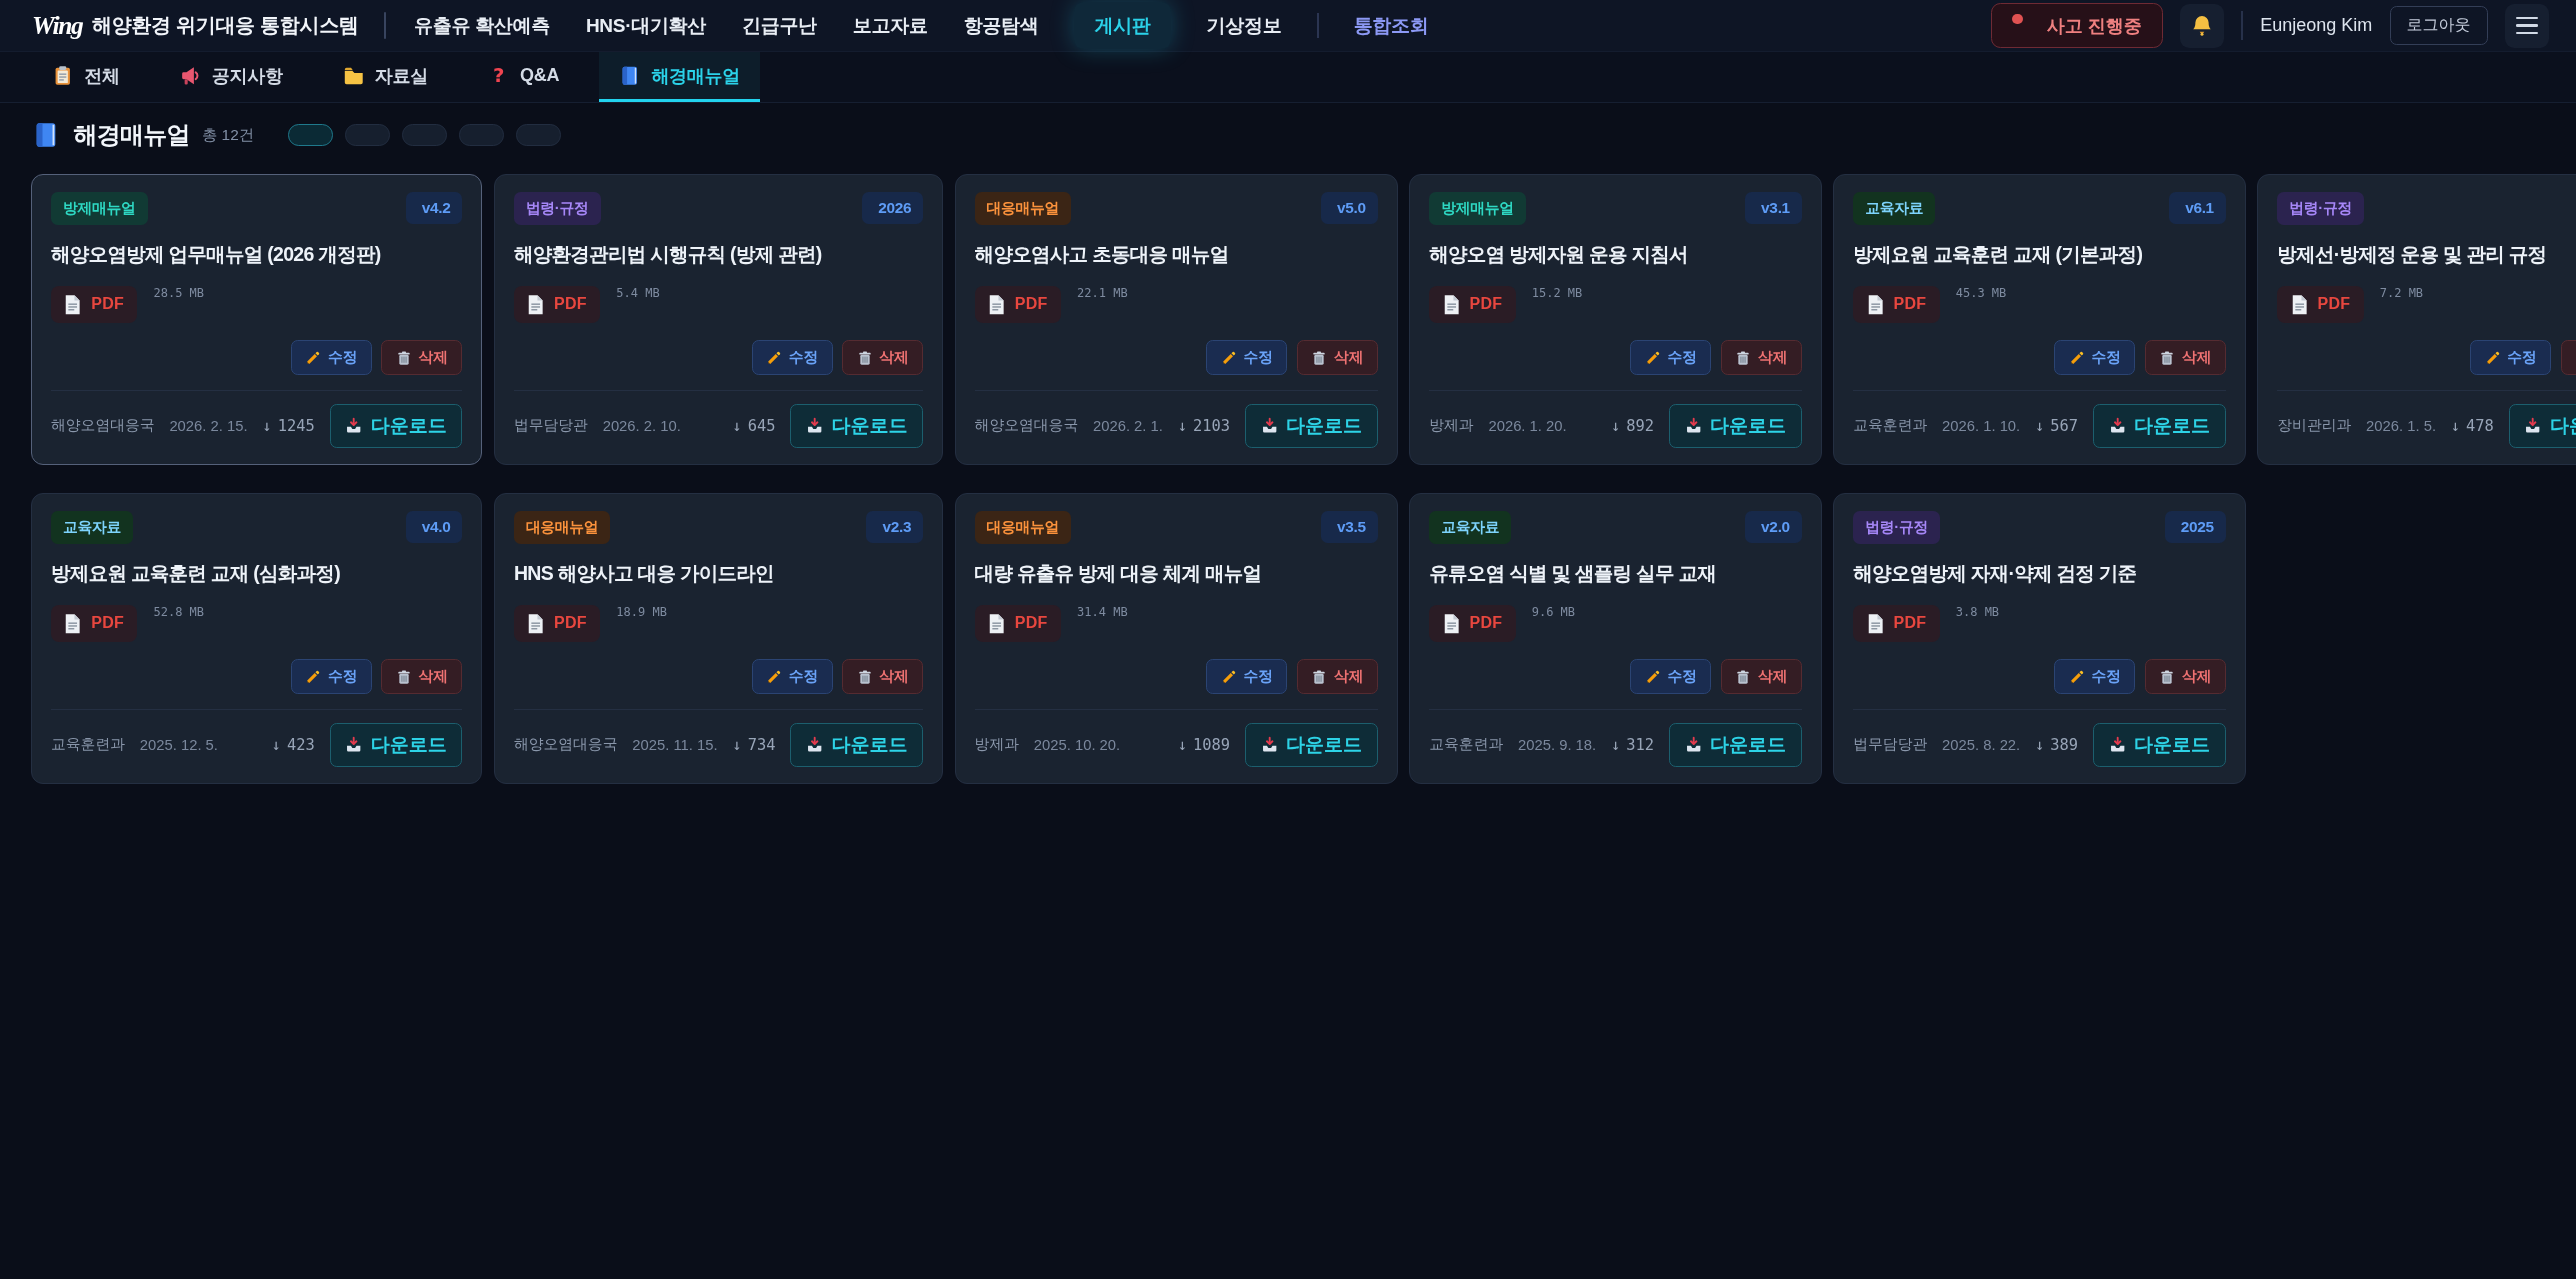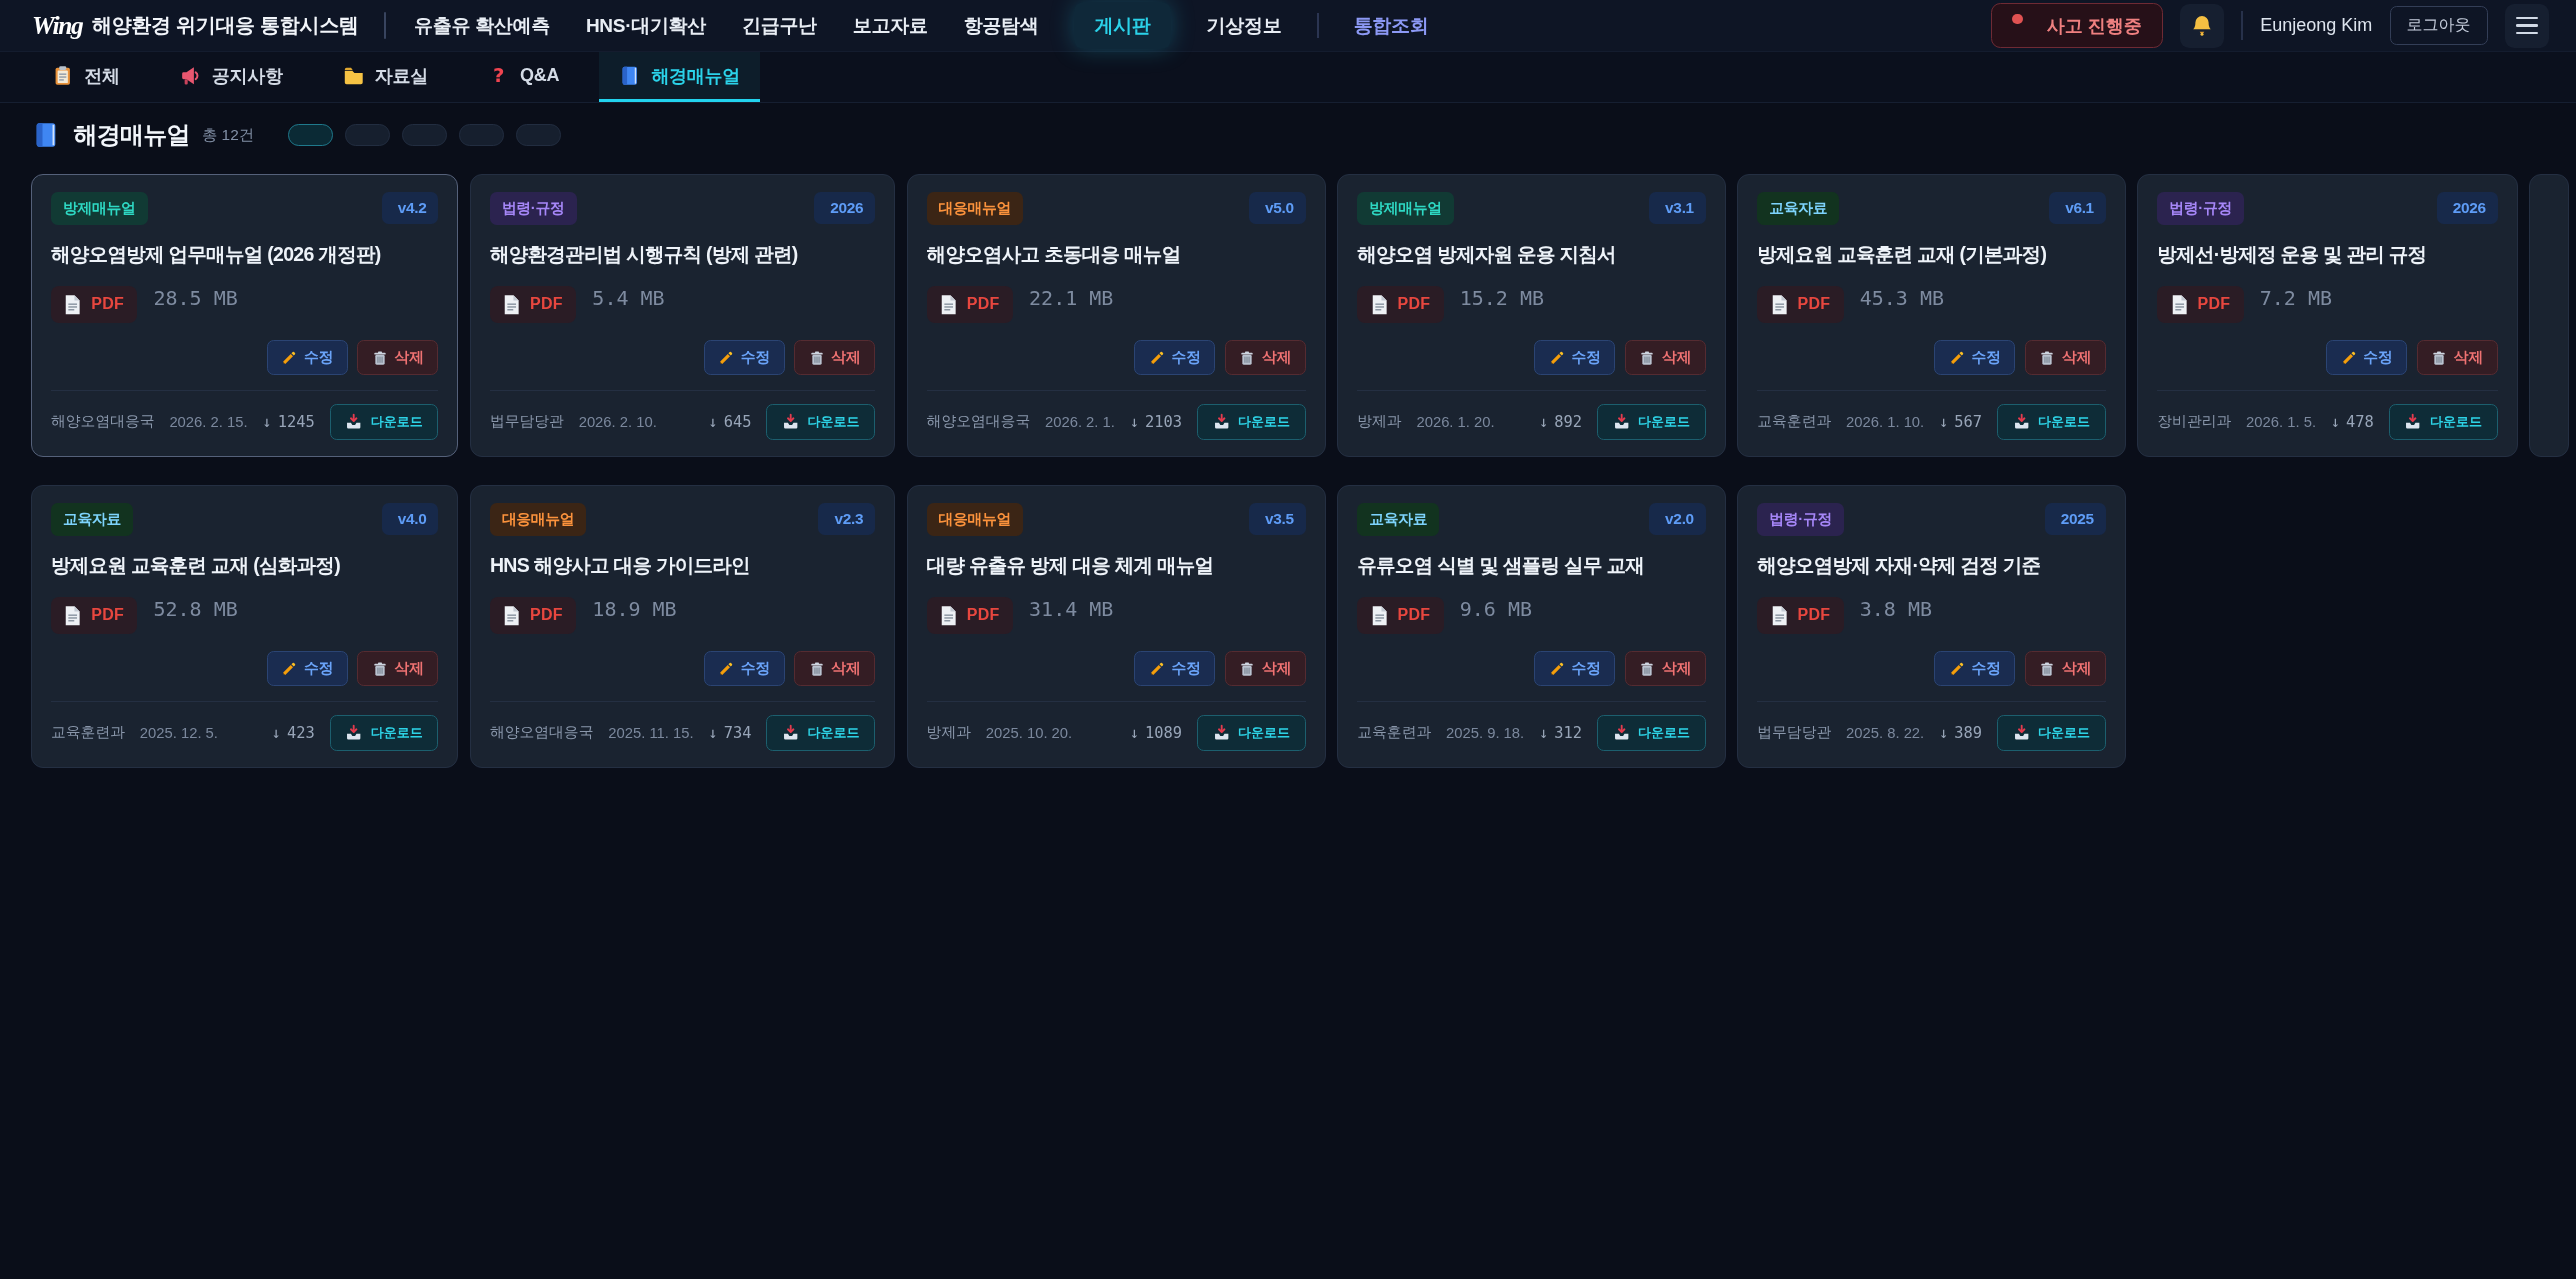--- a/index.html
+++ b/index.html
@@ -82,35 +82,35 @@
   .card[data-cat="response"]   .cat { color:#fb923c; background:#3b2515; }
   .card[data-cat="education"]  .cat { color:#7dd3fc; background:#12331f; }
   .card[data-cat="law"]        .cat { color:#a687f8; background:#2b234f; }
   .ver { color:#5e9cf6; background:#17294a; font-size:15.4px;padding-left:16px; }
   .card-title { font-size:19.5px; font-weight:800; color:#eef3f9; margin-top:17.4px; letter-spacing:-0.7px;
     line-height:1.25; white-space:nowrap; overflow:hidden; }
   .file-row { display:flex; align-items:flex-start; gap:16px; margin-top:19px; }
   .pdf-chip { display:flex; align-items:center; gap:9.4px; background:#2a1c25; border-radius:8px; padding:8px 13.4px; }
   .pdf-chip svg { width:17.4px; height:21.5px; }
   .pdf-label { color:#e8473f; font-weight:800; font-size:16px; letter-spacing:0.3px; }
-  .file-size { font-family:"DejaVu Sans Mono","Liberation Mono",monospace; font-size:20px; color:#7e8ba0; }
+  .file-size { font-family:"DejaVu Sans Mono","Liberation Mono",monospace; font-size:12px; color:#7e8ba0; }
   .actions { display:flex; justify-content:flex-end; gap:9.4px; margin-top:auto; padding-top:17.4px; }
   .act-btn { display:flex; align-items:center; gap:6.7px; border-radius:6.7px; padding:6.7px 13.4px;
     font-size:14.8px; font-weight:700; cursor:pointer; font-family:inherit; }
   .act-btn svg { width:16px; height:16px; }
   .edit-btn { background:#1a2c50; border:1.3px solid #2b4473; color:#6aa3f8; }
   .delete-btn { background:#341d24; border:1.3px solid #552b31; color:#ef7272; }
   .card-divider { border-top:1.3px solid #242f42; margin-top:14.8px; }
   .card-footer { display:flex; align-items:center; gap:14.8px; margin-top:13.4px; }
   .org { font-size:14.8px; color:#8a97ab; white-space:nowrap; }
   .date { font-size:14.8px; color:#7b889d; white-space:nowrap; }
   .downloads { margin-left:auto; display:flex; align-items:center; gap:6px; color:#98a5b8; font-size:15.4px;
     font-family:"DejaVu Sans Mono","Liberation Mono",monospace; }
   .download-btn { display:flex; align-items:center; gap:8px; background:#0e2c37; border:1.3px solid #1c5f6e;
-    border-radius:6.7px; padding:8px 14.8px; color:#2dd3e6; font-size:13px; font-weight:800;
+    border-radius:6.7px; padding:8px 14.8px; color:#2dd3e6; font-size:19px; font-weight:800;
     cursor:pointer; font-family:inherit; white-space:nowrap; }
   .download-btn svg { width:17.4px; height:17.4px; }
 </style>
 </head>
 <body>
 
 <header>
   <div class="logo">
     <span class="logo-mark">Wing</span>
     <span class="logo-text">해양환경 위기대응 통합시스템</span>

